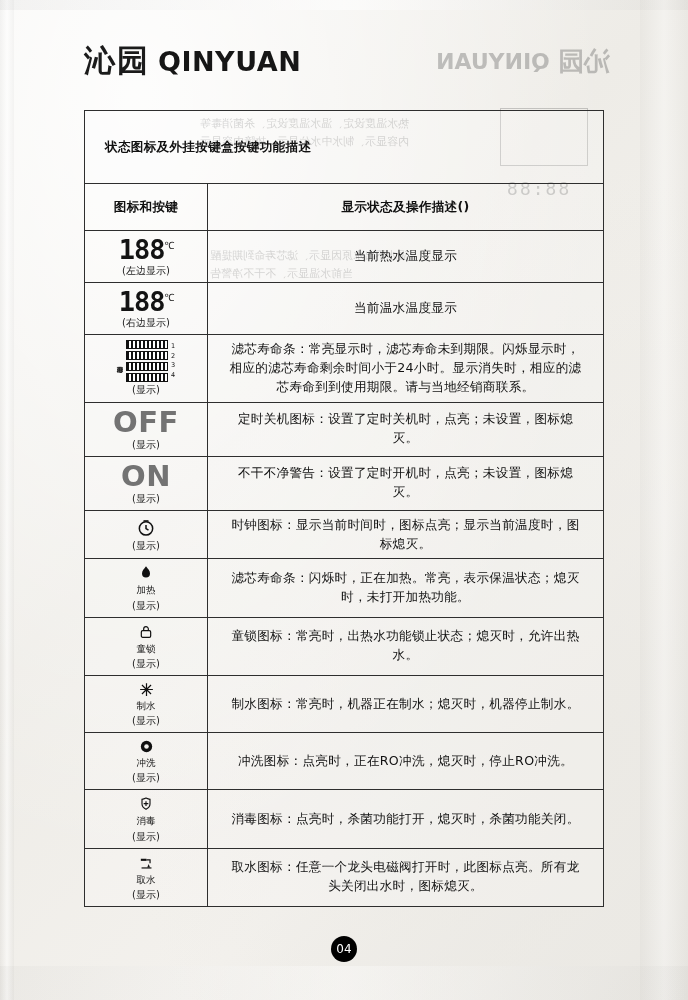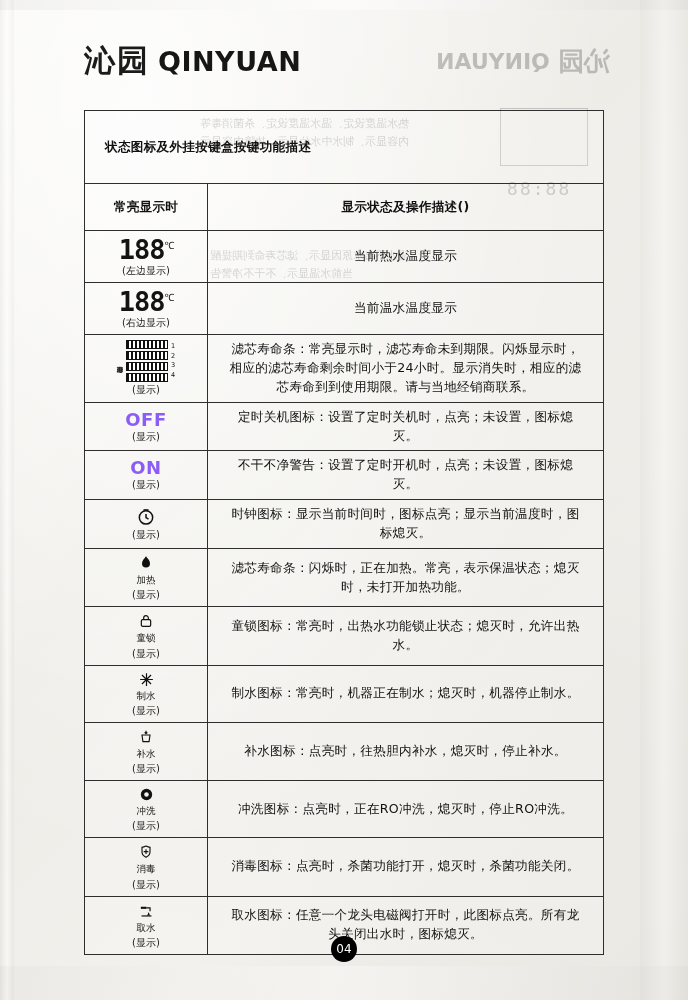--- a/index.html
+++ b/index.html
@@ -138,23 +138,23 @@
   }
   .sub {
     font-size: 10px;
     color: #222;
     margin-top: 2px;
     letter-spacing: 0;
     line-height: 1.2;
   }
   .bigword {
     font-family: "DejaVu Sans", "Liberation Sans", sans-serif;
-    font-size: 18px;
-    font-weight: bold;
-    color: #8b5cf6;
+    font-size: 29px;
+    font-weight: bold;
+    color: #737373;
     letter-spacing: 0.5px;
     line-height: 1;
   }
   .icon-wrap {
     display: flex;
     flex-direction: column;
     align-items: center;
     justify-content: center;
   }
   .icon-label {
@@ -236,21 +236,21 @@
   <span class="logo-cn">沁园</span>
   <span class="logo-en">QINYUAN</span>
 </div>
 
 <table class="main">
   <tbody>
       <tr>
     <td class="titlecell" colspan="2">状态图标及外挂按键盒按键功能描述</td>
   </tr>
   <tr>
-    <td class="iconcell headcell">常亮显示时</td>
+    <td class="iconcell headcell">图标和按键</td>
     <td class="headcell">显示状态及操作描述()</td>
   </tr>
 
   <tr>
     <td class="iconcell">
       <div class="icon-wrap">
         <div class="seg"><span>188</span><sup>℃</sup></div>
         <div class="sub">(左边显示)</div>
       </div>
     </td>
@@ -364,35 +364,20 @@
             <path d="M12 3v18M3 12h18M5.6 5.6l12.8 12.8M18.4 5.6L5.6 18.4"></path>
           </svg>
         </span>
         <div class="icon-label">制水</div>
         <div class="sub">(显示)</div>
       </div>
     </td>
     <td class="desccell">制水图标：常亮时，机器正在制水；熄灭时，机器停止制水。</td>
   </tr>
 
-  <tr>
-    <td class="iconcell">
-      <div class="icon-wrap">
-        <span>
-          <svg class="ic" width="16" height="18" viewBox="0 0 24 24" fill="none" stroke="#111" stroke-width="1.7">
-            <path d="M6 9h12l-1.4 10H7.4z"></path>
-            <path d="M12 2.5v4.5M10 5l2 2 2-2"></path>
-          </svg>
-        </span>
-        <div class="icon-label">补水</div>
-        <div class="sub">(显示)</div>
-      </div>
-    </td>
-    <td class="desccell">补水图标：点亮时，往热胆内补水，熄灭时，停止补水。</td>
-  </tr>
 
   <tr>
     <td class="iconcell">
       <div class="icon-wrap">
         <span>
           <svg class="ic" width="17" height="17" viewBox="0 0 24 24" fill="#111">
             <circle cx="12" cy="12" r="8"></circle>
             <circle cx="12" cy="12" r="3.2" fill="#f2f1ee"></circle>
           </svg>
         </span>

